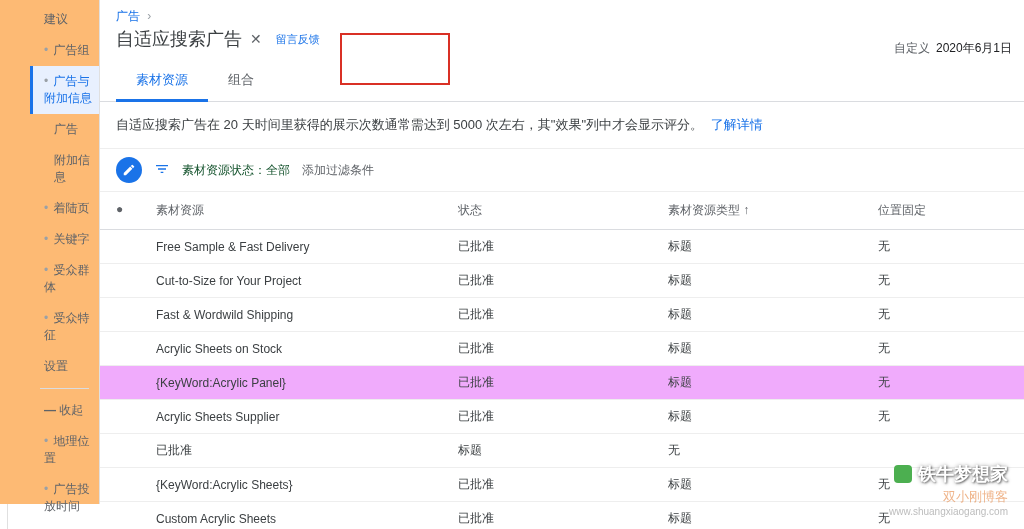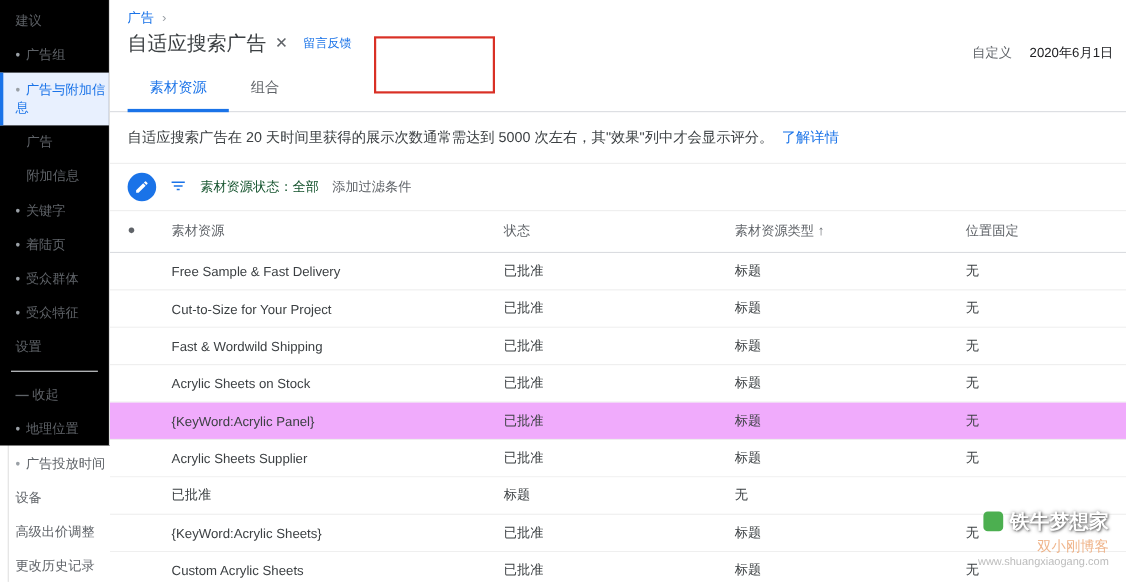--- a/index.html
+++ b/index.html
@@ -1,35 +1,35 @@
 <!DOCTYPE html>
 <html><head>
 <meta charset="utf-8">
 <style>
 * { margin: 0; padding: 0; box-sizing: border-box; }
 body { font-family: Arial, "Microsoft YaHei", sans-serif; font-size: 12px; color: #3c4043; background: #fff; width: 1024px; height: 529px; overflow: hidden; position: relative; }
-.sidebar { position: absolute; left: 0; top: 0; width: 100px; height: 405px; background: #000000; border-right: 1px solid #e0e0e0; }
+.sidebar { position: absolute; left: 0; top: 0; width: 100px; height: 504px; background: #fdba74; border-right: 1px solid #e0e0e0; padding-left: 30px; }
 .side-rail { position: absolute; left: 0; top: 0; width: 8px; height: 529px; background: #fff; border-right: 1px solid #e0e0e0; display: flex; flex-direction: column; justify-content: center; align-items: center; gap: 14px; }
 .rail-dot { width: 4px; height: 4px; border-radius: 50%; background: #5f6368; }
 .side-items { padding-top: 4px; }
 .side-item { padding: 7px 0 7px 14px; color: #5f6368; cursor: pointer; font-size: 12px; }
 .side-item.active { color: #1a73e8; border-left: 3px solid #1a73e8; padding-left: 11px; background: #e8f0fe; }
 .side-sub { padding-left: 24px; }
 .side-divider { margin: 6px 10px; border-top: 1px solid #dadce0; }
 .side-bullet::before { content: "• "; color: #9aa0a6; margin-right: 2px; }
 .side-collapse::before { content: "— "; color: #5f6368; font-weight: bold; margin-right: 0; }
 .main { position: absolute; left: 100px; top: 0; right: 0; height: 452px; }
 .breadcrumb { padding: 8px 16px 2px; font-size: 12px; }
 .breadcrumb a { color: #1a73e8; text-decoration: none; }
 .breadcrumb span.sep { color: #9aa0a6; margin: 0 4px; }
 .title-row { padding: 0 16px 4px; display: flex; align-items: center; gap: 8px; }
 .title-row h1 { font-size: 18px; font-weight: 400; color: #3c4043; }
 .close-x { color: #5f6368; font-size: 14px; cursor: pointer; }
 .feedback-link { color: #1a73e8; font-size: 11px; cursor: pointer; margin-left: 6px; }
-.topright { position: absolute; top: 40px; right: 12px; font-size: 12px; color: #5f6368; display: flex; gap: 16px; }
+.topright { position: absolute; top: 40px; right: 12px; font-size: 12px; color: #5f6368; display: flex; gap: 6px; }
 .topright b { color: #202124; font-weight: 500; }
 .tabs { border-bottom: 1px solid #dadce0; padding-left: 16px; margin-top: 6px; position: relative; }
 .tab { display: inline-block; padding: 10px 20px; color: #5f6368; cursor: pointer; font-size: 13px; }
 .tab.active { color: #1a73e8; border-bottom: 3px solid #1a73e8; margin-bottom: -1px; }
 .red-box { position: absolute; border: 2px solid #d93025; pointer-events: none; }
 .notice { padding: 14px 16px; color: #3c4043; font-size: 13px; border-bottom: 1px solid #eee; }
 .notice a { color: #1a73e8; text-decoration: none; margin-left: 4px; }
 .toolbar { padding: 8px 16px; display: flex; align-items: center; gap: 12px; border-bottom: 1px solid #eee; }
 .fab { width: 26px; height: 26px; border-radius: 50%; background: #1a73e8; color: #fff; display: flex; align-items: center; justify-content: center; cursor: pointer; }
 .fab svg { width: 14px; height: 14px; fill: #fff; }
@@ -58,22 +58,22 @@
   <span class="rail-dot"></span>
 </div>
 
 <div class="sidebar">
   <div class="side-items" id="side-items">
       <div class="side-item">建议</div>
       <div class="side-item side-bullet">广告组</div>
       <div class="side-item active side-bullet">广告与附加信息</div>
       <div class="side-item side-sub">广告</div>
       <div class="side-item side-sub">附加信息</div>
+      <div class="side-item side-bullet">着陆页</div>
       <div class="side-item side-bullet">关键字</div>
-      <div class="side-item side-bullet">着陆页</div>
       <div class="side-item side-bullet">受众群体</div>
       <div class="side-item side-bullet">受众特征</div>
       <div class="side-item">设置</div>
       <div class="side-divider"></div>
       <div class="side-item side-collapse">收起</div>
       <div class="side-item side-bullet">地理位置</div>
       <div class="side-item side-bullet">广告投放时间</div>
       <div class="side-item">设备</div>
       <div class="side-item">高级出价调整</div>
       <div class="side-item">更改历史记录</div>

